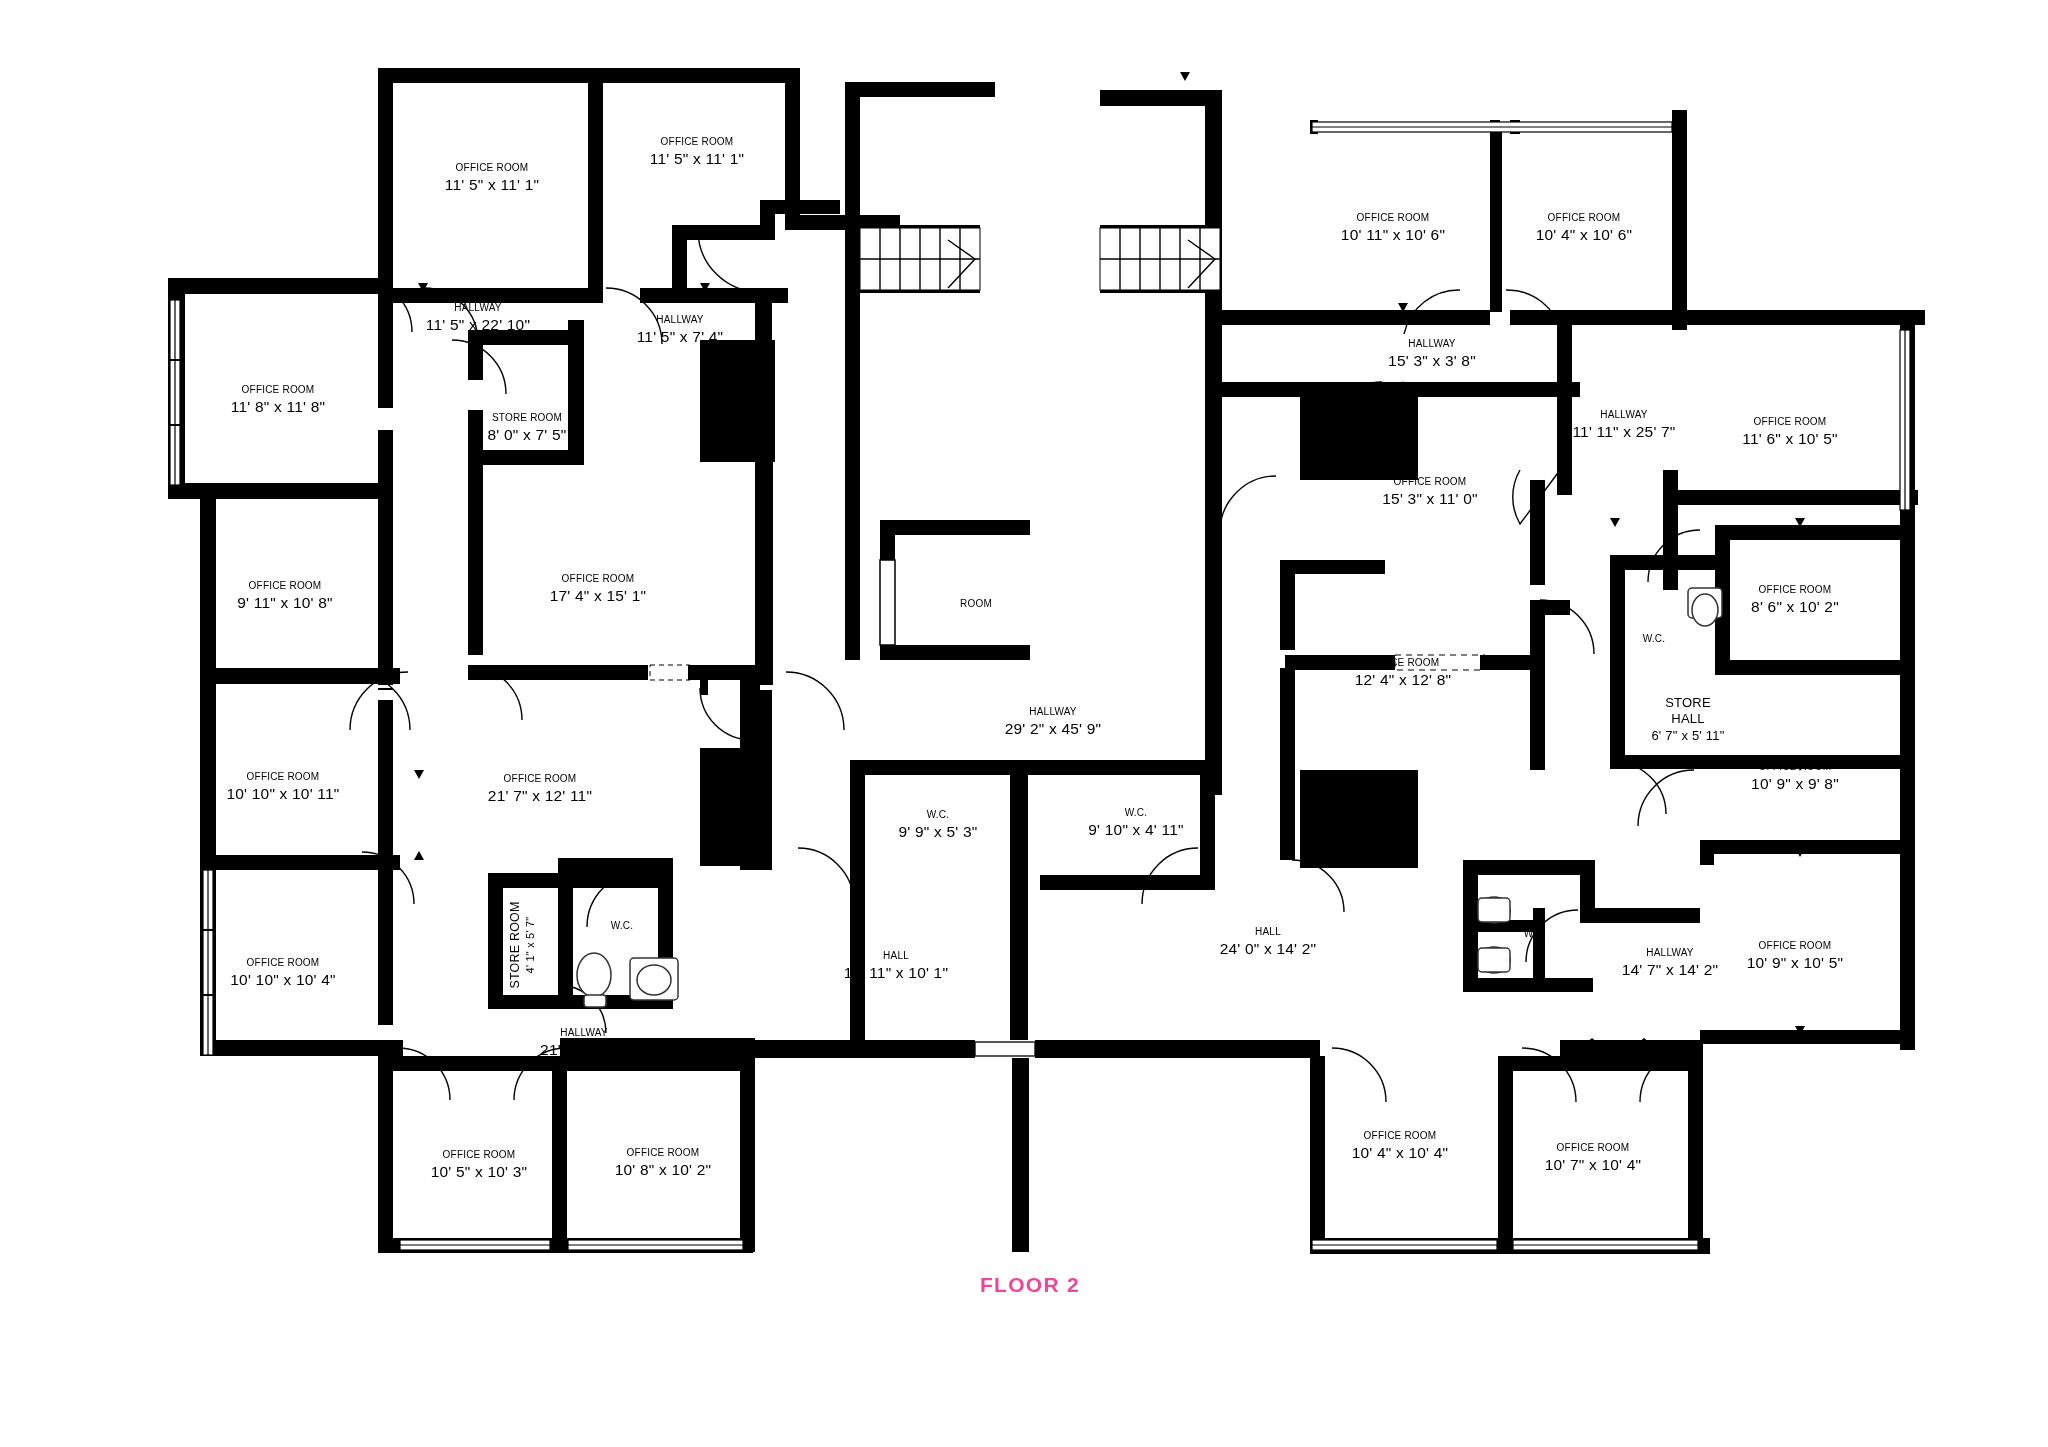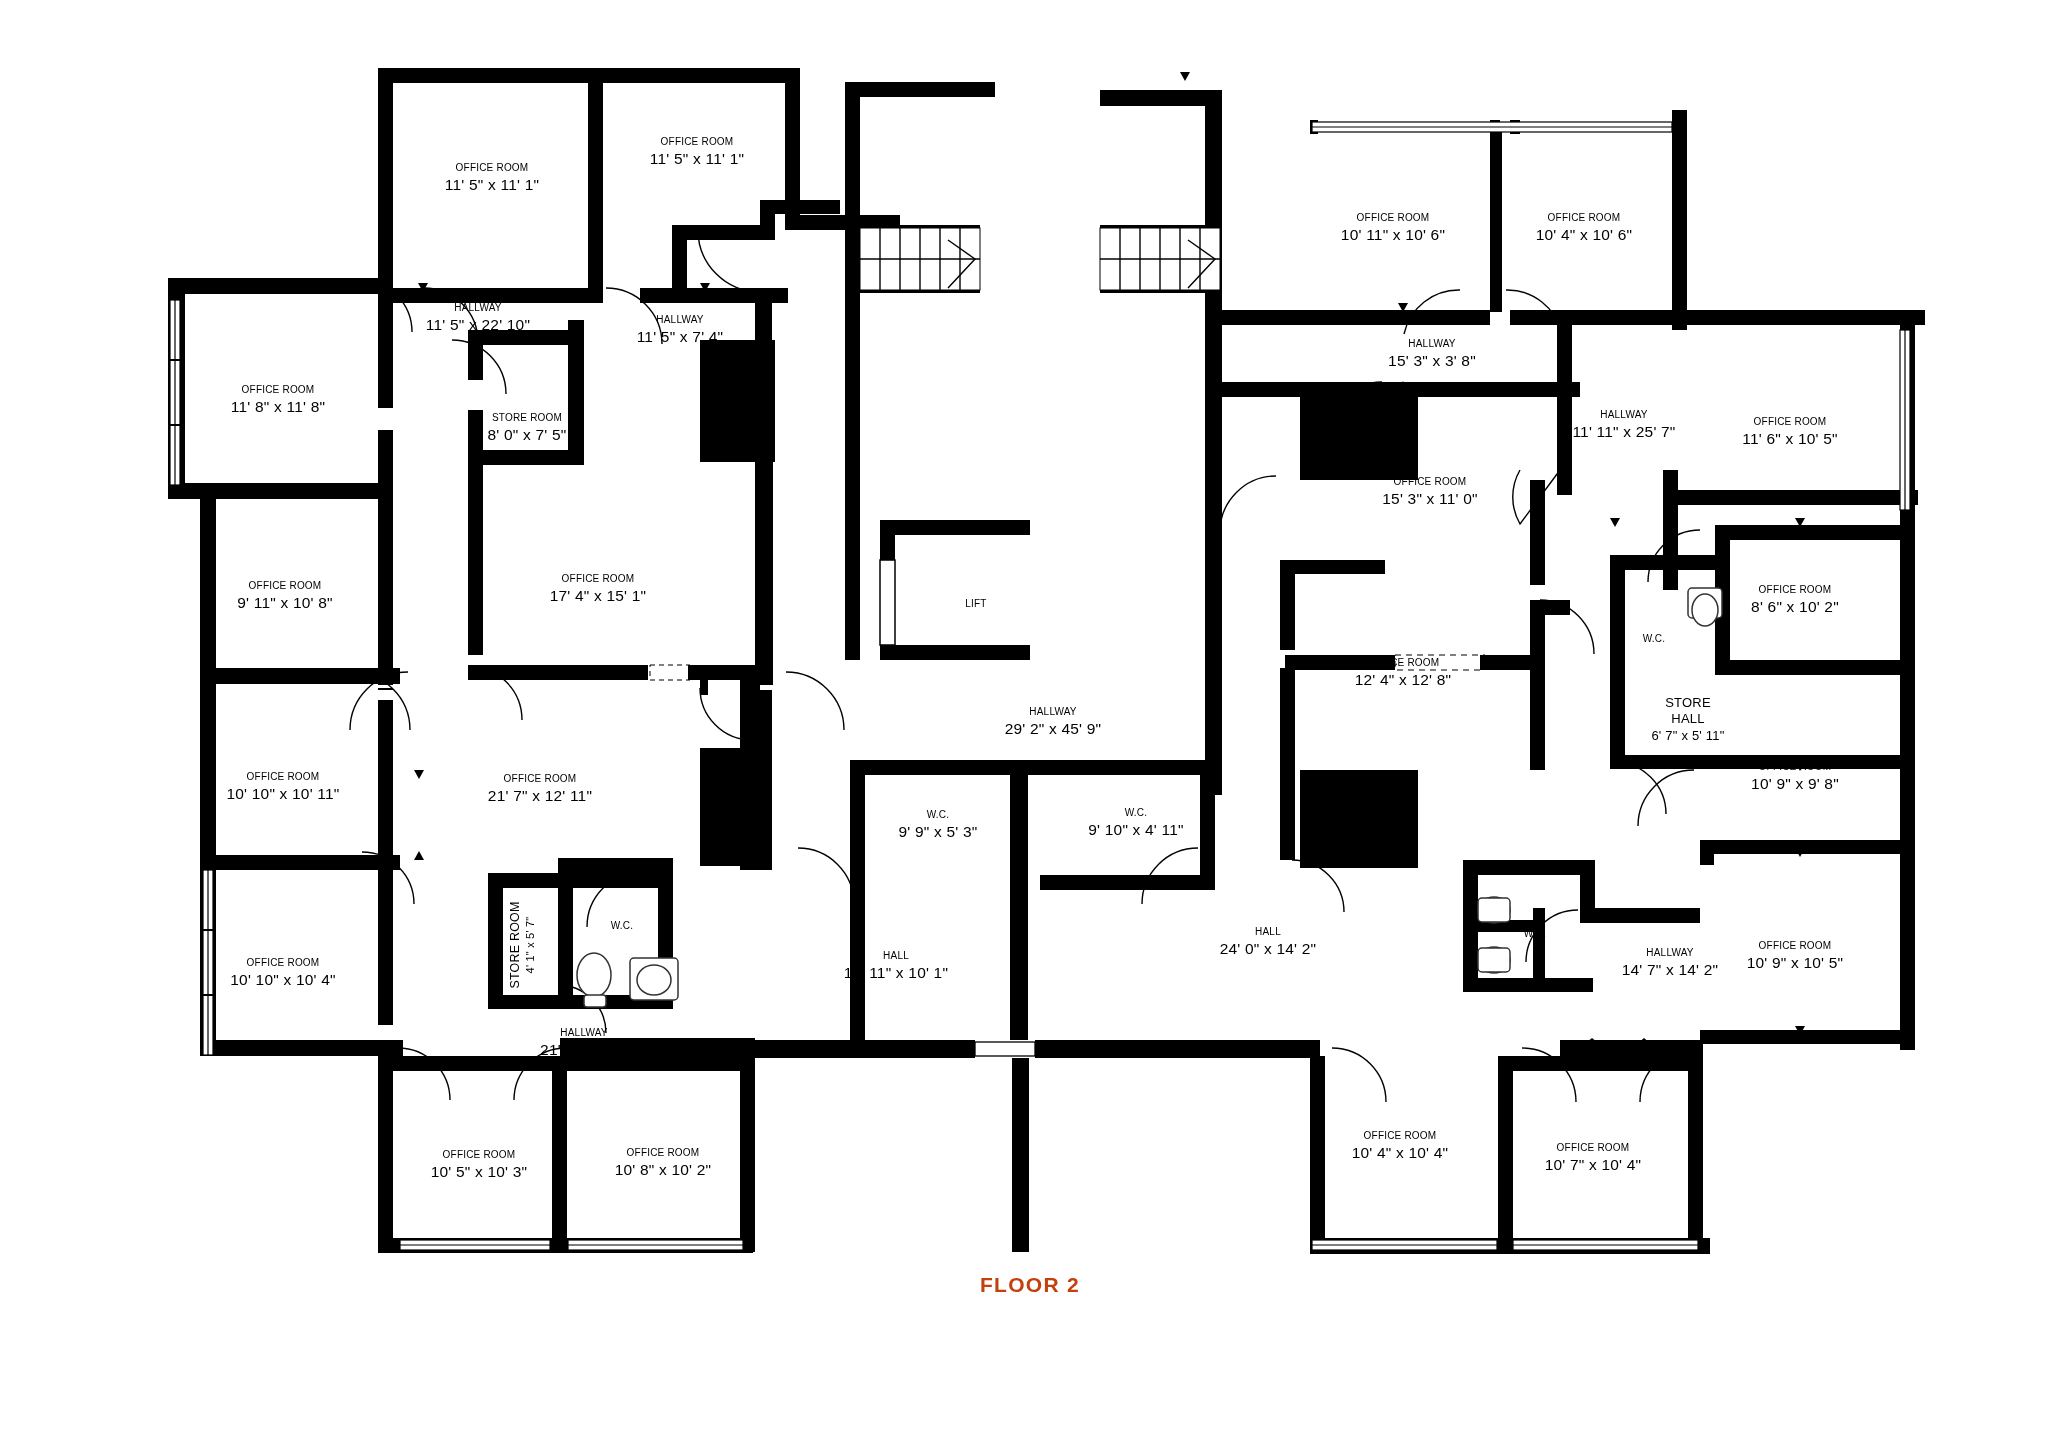--- a/index.html
+++ b/index.html
@@ -8,21 +8,21 @@
   #plan{position:absolute;left:0;top:0;width:2048px;height:1447px;}
   .lbl{position:absolute;text-align:center;color:#000;line-height:1.25;white-space:nowrap;
        transform:translate(-50%,-50%);pointer-events:none;}
   .lbl .nm{font-size:10px;letter-spacing:.2px;}
   .lbl .dm{font-size:15.5px;letter-spacing:.2px;}
   .lbl.sm .nm,.lbl.sm .dm{font-size:13px;margin-left:20px;}
   .lbl.rot{transform:translate(-50%,-50%) rotate(-90deg);}
   .lbl.rot .nm{font-size:12.5px;}
   .lbl.rot .dm{font-size:11px;}
   #floorTitle{position:absolute;left:1030px;top:1273px;transform:translateX(-50%);
-       font-size:21px;font-weight:bold;letter-spacing:1.3px;color:#c2410c;}
+       font-size:21px;font-weight:bold;letter-spacing:1.3px;color:#ec4899;}
 </style>
 </head>
 <body>
 
 <div id="stage">
 
 <svg id="plan" viewBox="0 0 2048 1447">
   <defs>
     <g id="stairG">
       <rect x="0" y="0" width="120" height="62" fill="#ffffff" stroke="#000" stroke-width="1"></rect>
@@ -397,21 +397,21 @@
       </div>
   <div class="lbl" style="left:479px;top:1165px;">
         <div class="nm">OFFICE ROOM</div>
         <div class="dm">10' 5" x 10' 3"</div>
       </div>
   <div class="lbl" style="left:663px;top:1163px;">
         <div class="nm">OFFICE ROOM</div>
         <div class="dm">10' 8" x 10' 2"</div>
       </div>
   <div class="lbl" style="left:976px;top:604px;">
-        <div class="nm">LIFT</div>
+        <div class="nm">ROOM</div>
       </div>
   <div class="lbl" style="left:1053px;top:722px;">
         <div class="nm">HALLWAY</div>
         <div class="dm">29' 2" x 45' 9"</div>
       </div>
   <div class="lbl" style="left:938px;top:825px;">
         <div class="nm">W.C.</div>
         <div class="dm">9' 9" x 5' 3"</div>
       </div>
   <div class="lbl" style="left:1136px;top:823px;">

